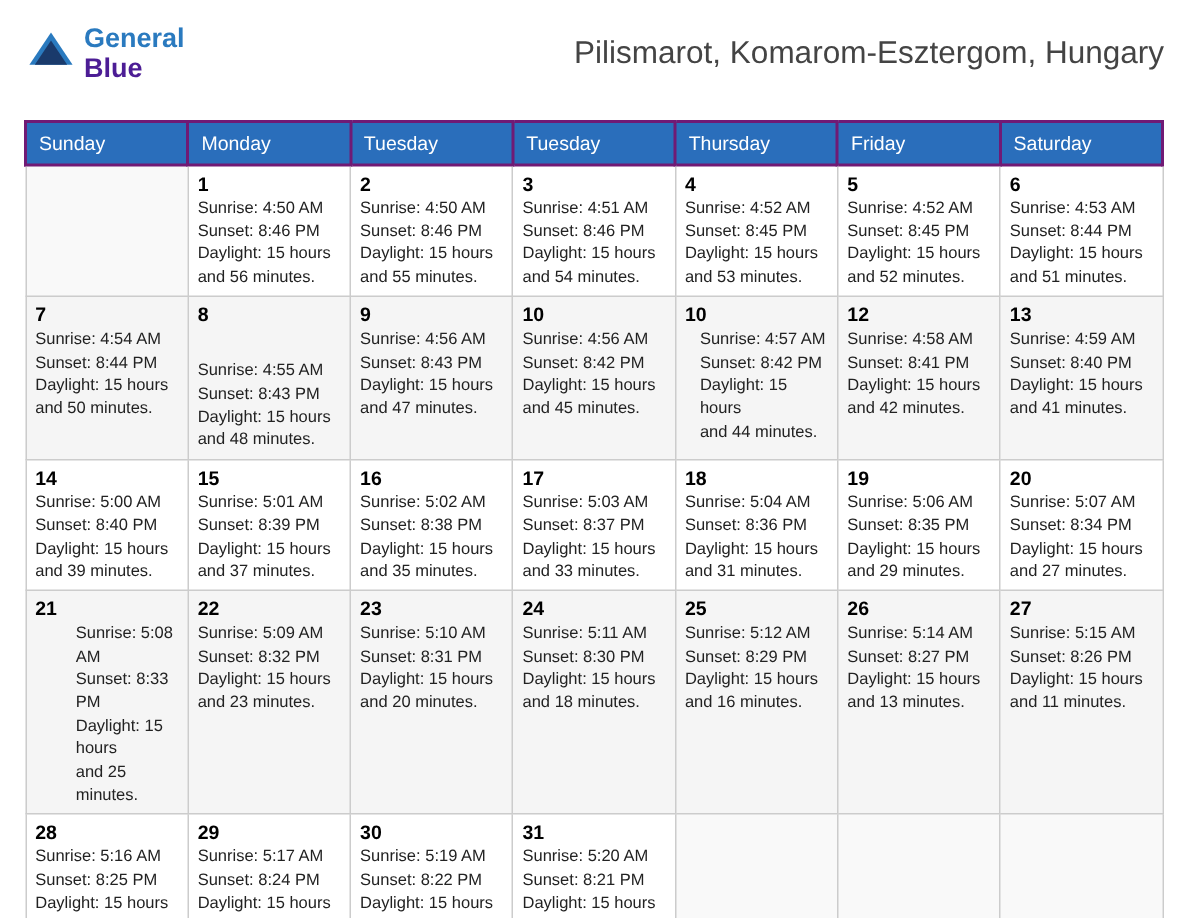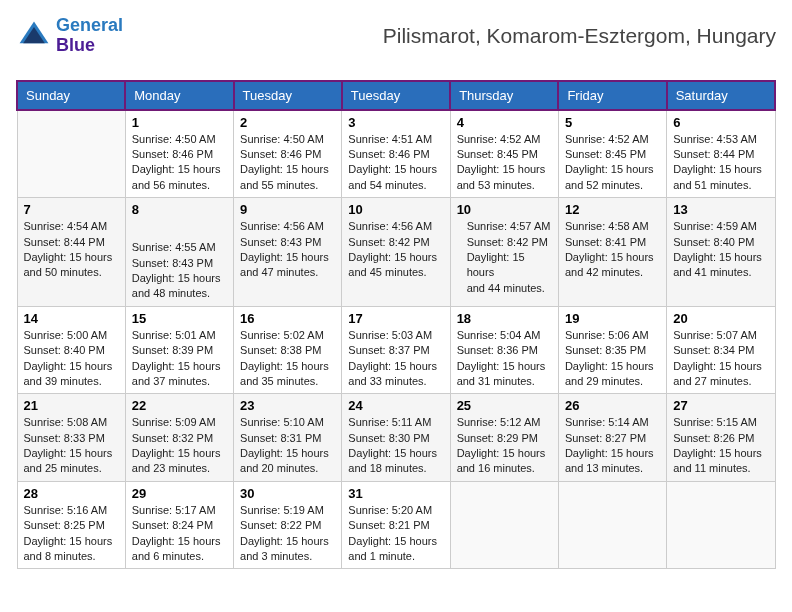--- a/index.html
+++ b/index.html
@@ -261,21 +261,21 @@
           <span class="day-number">20</span>
           <div class="day-detail" style="white-space: pre-line;">Sunrise: 5:07 AM
 Sunset: 8:34 PM
 Daylight: 15 hours
 and 27 minutes.</div>
         </td>
       </tr>
       <tr>
         <td>
           <span class="day-number">21</span>
-          <div class="day-detail" style="white-space: pre-line;">Sunrise: 5:08 AM
+          <div class="day-detail" style="white-space: pre-line; margin-left: 27px;">Sunrise: 5:08 AM
 Sunset: 8:33 PM
 Daylight: 15 hours
 and 25 minutes.</div>
         </td>
         <td>
           <span class="day-number">22</span>
           <div class="day-detail" style="white-space: pre-line;">Sunrise: 5:09 AM
 Sunset: 8:32 PM
 Daylight: 15 hours
 and 23 minutes.</div>

